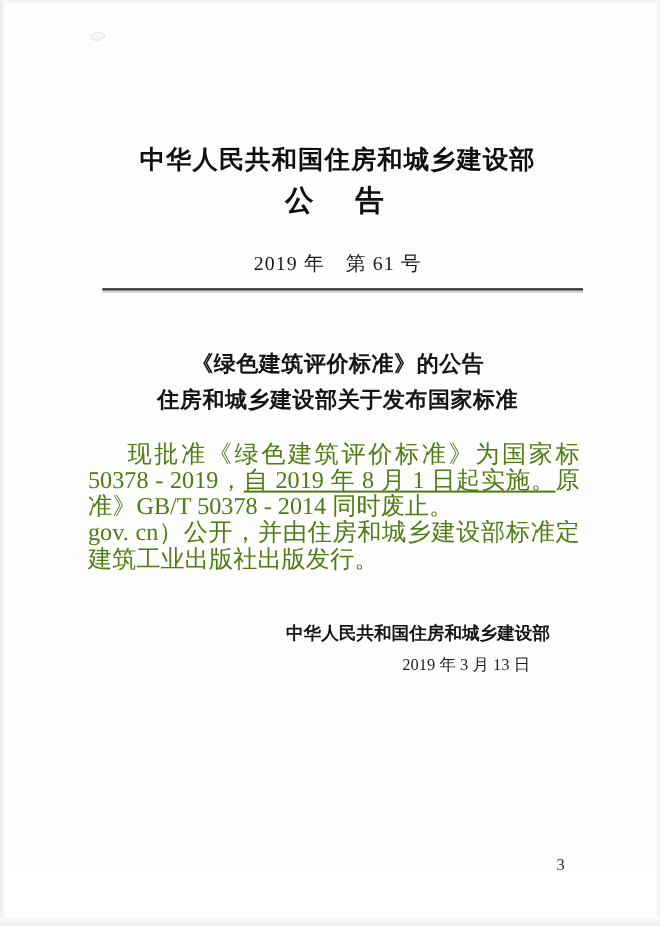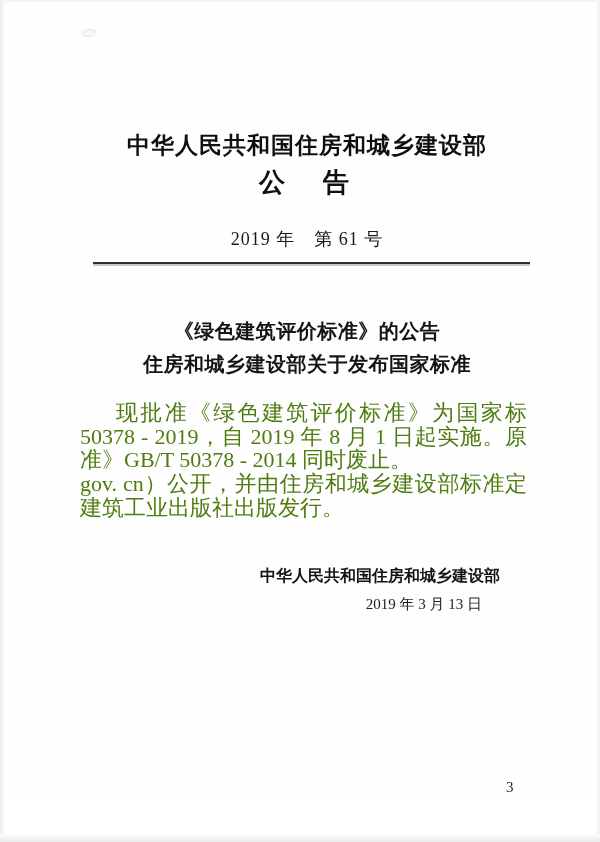--- a/index.html
+++ b/index.html
@@ -57,20 +57,21 @@
   }
   .line {
     height:23.7px; line-height:23.7px;
     text-align:justify; overflow:hidden;
   }
   .fill { text-align-last: justify; }
   .indent { text-indent:36px; }
   .redline {
     border-bottom:6px solid #000000;
     padding-bottom:1px;
+    text-decoration:underline;
   }
   
   .signature { position:absolute; left:84px; top:566px; width:446px; text-align:right; }
   .sig-org {
     font-family:"Liberation Sans","DejaVu Sans",sans-serif;
     font-weight:bold; font-size:16px; color:#141414; padding-right:30px;
   }
   .sig-date { font-size:15px; color:#1e1e1e; padding-right:48px; margin-top:8px;text-align:right; }
   
   .page-number { position:absolute; left:506px; top:779px; font-size:15px; color:#2c2c2c; }

